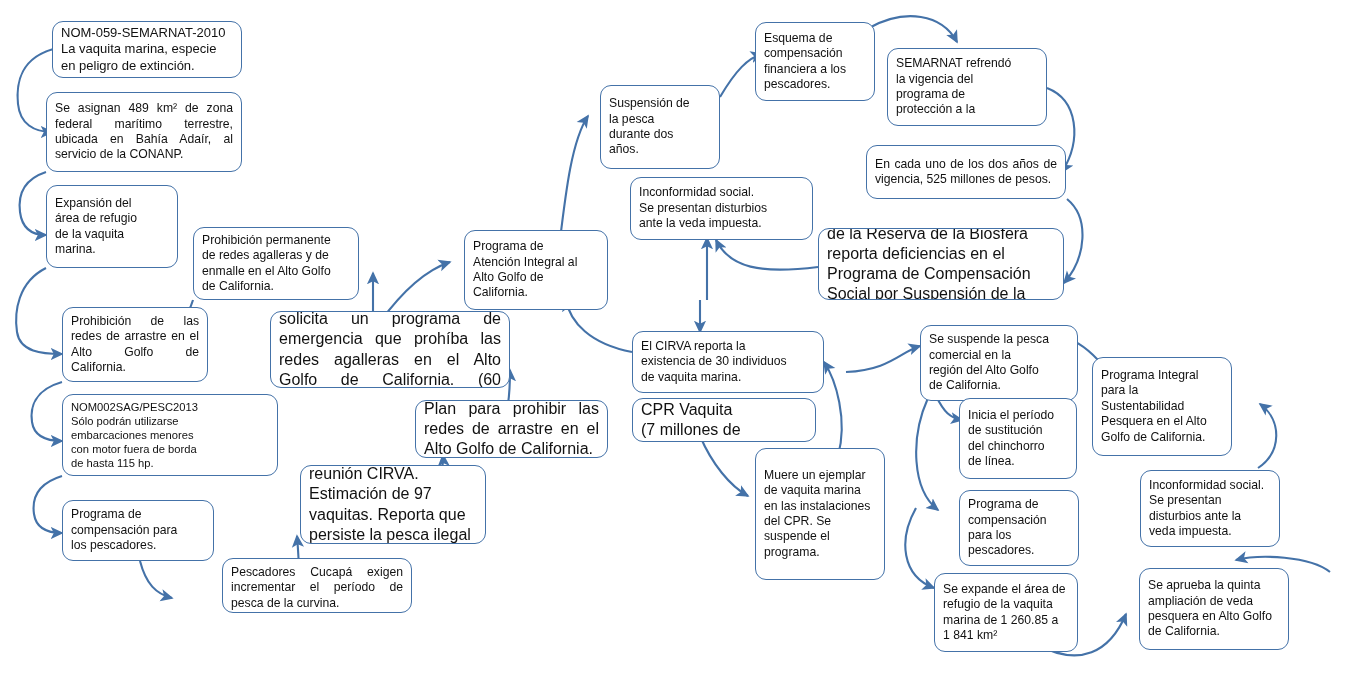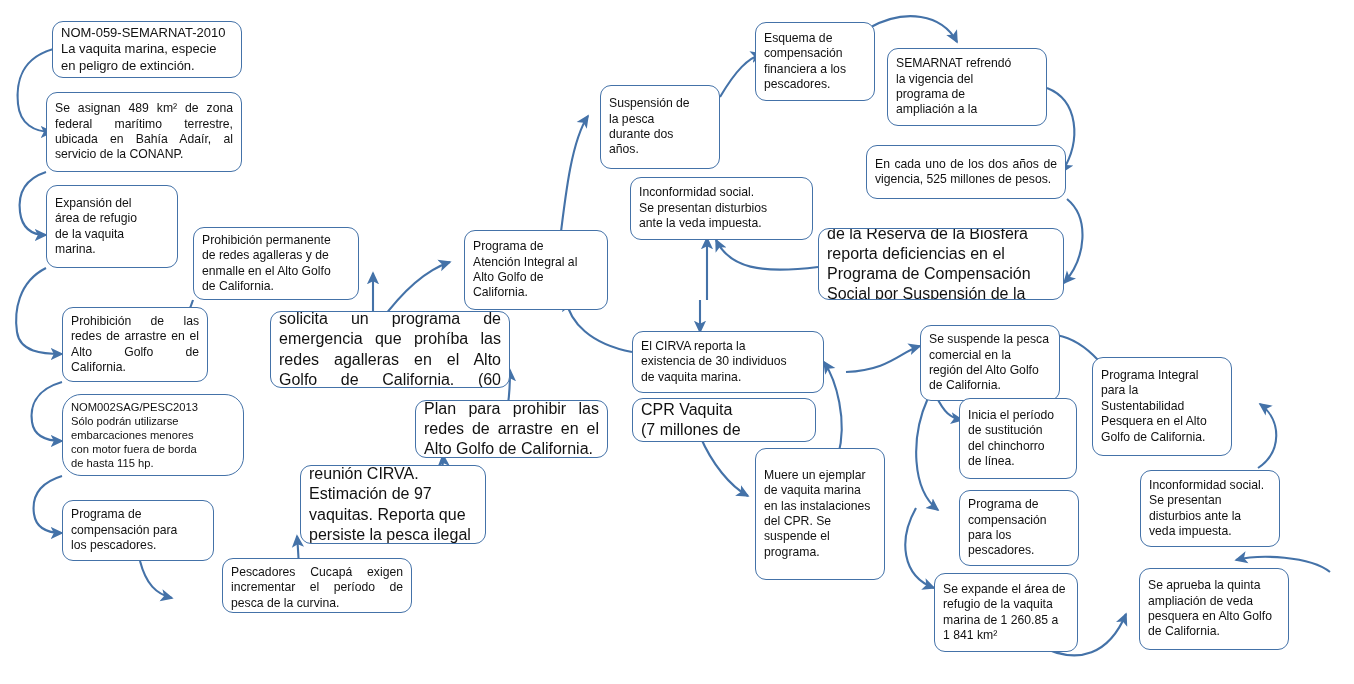--- a/index.html
+++ b/index.html
@@ -141,21 +141,21 @@
     <span class="txt">Prohibición permanente
 de redes agalleras y de
 enmalle en el Alto Golfo
 de California.</span>
   </div>
 
   <div class="node s12 just" style="left:62px;  top:307px; width:146px; height:75px;">
     <span class="txt">Prohibición de las redes de arrastre en el Alto Golfo de California.</span>
   </div>
 
-  <div class="node s11" style="left:62px;  top:394px; width:182px; height:82px;border-radius:19px;">
+  <div class="node s11" style="left:62px;  top:394px; width:216px; height:82px;">
     <span class="txt">NOM002SAG/PESC2013
 Sólo podrán utilizarse
 embarcaciones menores
 con motor fuera de borda
 de hasta 115 hp.</span>
   </div>
 
   <div class="node s12" style="left:62px;  top:500px; width:152px; height:61px;">
     <span class="txt">Programa de
 compensación para
@@ -196,21 +196,21 @@
     <span class="txt">Esquema de
 compensación
 financiera a los
 pescadores.</span>
   </div>
 
   <div class="node s12" style="left:887px; top:48px;  width:160px; height:78px;">
     <span class="txt">SEMARNAT refrendó
 la vigencia del
 programa de
-ampliación a la</span>
+protección a la</span>
   </div>
 
   <div class="node s12 just" style="left:866px; top:145px; width:200px; height:54px;">
     <span class="txt">En cada uno de los dos años de vigencia, 525 millones de pesos.</span>
   </div>
 
   <div class="node s10" style="left:818px; top:228px; width:246px; height:72px;">
     <span class="txt">La Federación de Cooperativas de la Reserva de la Biosfera reporta deficiencias en el Programa de Compensación Social por Suspensión de la Pesca.</span>
   </div>
 
@@ -233,21 +233,21 @@
 
   <div class="node s12" style="left:755px; top:448px; width:130px; height:132px;">
     <span class="txt">Muere un ejemplar
 de vaquita marina
 en las instalaciones
 del CPR. Se
 suspende el
 programa.</span>
   </div>
 
-  <div class="node s12" style="left:920px; top:325px; width:140px; height:76px;">
+  <div class="node s12" style="left:920px; top:325px; width:158px; height:76px;">
     <span class="txt">Se suspende la pesca
 comercial en la
 región del Alto Golfo
 de California.</span>
   </div>
 
   <div class="node s12" style="left:959px; top:398px; width:118px; height:81px;">
     <span class="txt">Inicia el período
 de sustitución
 del chinchorro

